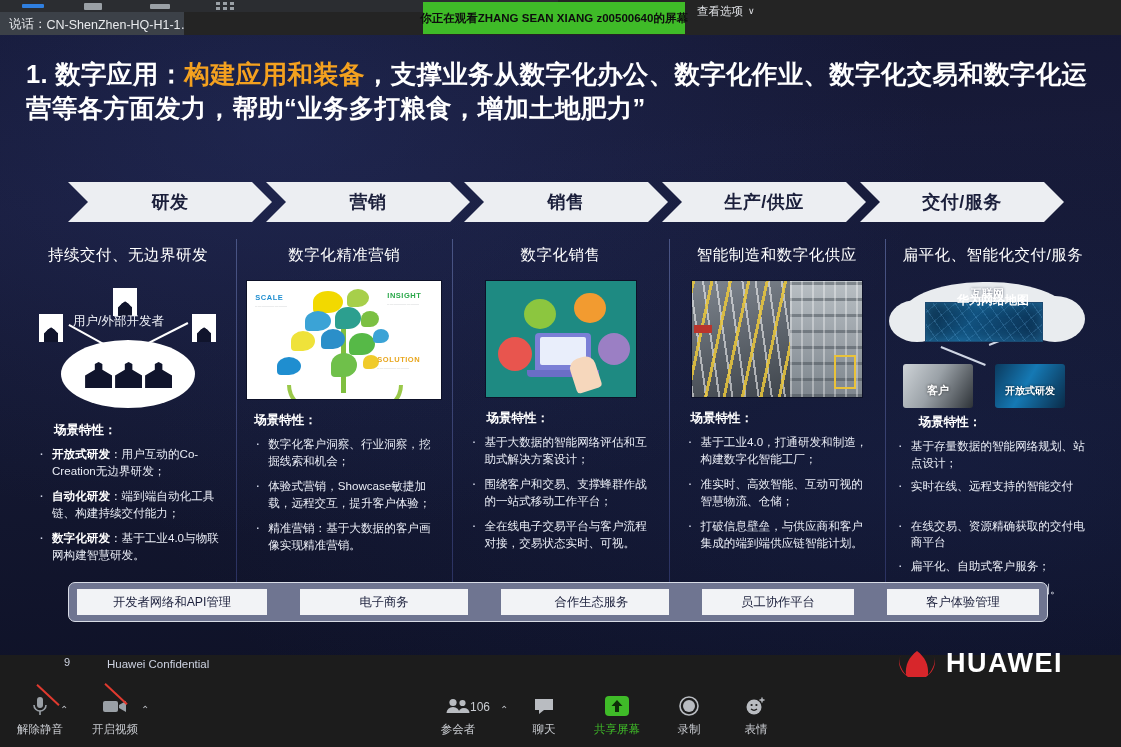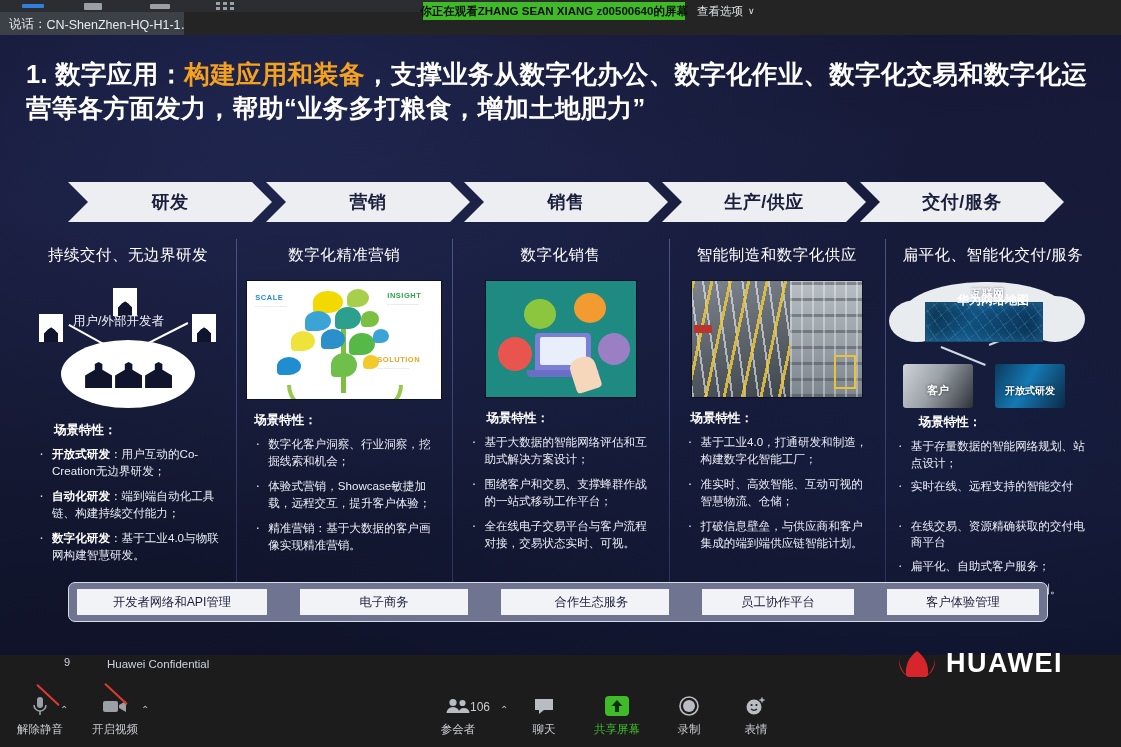--- a/index.html
+++ b/index.html
@@ -21,21 +21,21 @@
                linear-gradient(#9aa0a6,#9aa0a6), linear-gradient(#9aa0a6,#9aa0a6),
                linear-gradient(#9aa0a6,#9aa0a6), linear-gradient(#9aa0a6,#9aa0a6),
                linear-gradient(#9aa0a6,#9aa0a6), linear-gradient(#9aa0a6,#9aa0a6);
              background-size:4px 3px; background-repeat:no-repeat;
              background-position: 0 0, 7px 0, 14px 0, 0 5px, 7px 5px, 14px 5px; }
 
   .speaker-pill { position:absolute; left:0; top:12px; width:184px; height:25px;
     background:#3c4148; color:#e8eaed; font-size:12.5px; display:flex; align-items:center;
     padding-left:9px; white-space:nowrap; overflow:hidden; }
 
-  .sharing-banner { position:absolute; left:423px; top:2px; width:262px; height:18px;
+  .sharing-banner { position:absolute; left:423px; top:2px; width:262px; height:32px;
     background:#3fbb28; color:#0d0d0d; font-size:11.5px; font-weight:bold;
     display:flex; align-items:center; justify-content:center; white-space:nowrap; }
   .view-options { position:absolute; left:697px; top:2px; height:18px; display:flex;
     align-items:center; gap:5px; color:#dfe1e5; font-size:11.5px; cursor:pointer; }
   .caret { font-size:9px; }
 
   
   .slide { position:absolute; left:0; top:35px; width:1121px; height:620px;
     background: linear-gradient(175deg,#141733 0%, #171a38 25%, #131730 60%, #0e1126 100%); }
   .slide::before{content:"";position:absolute;left:0;top:0;width:100%;height:100%;

